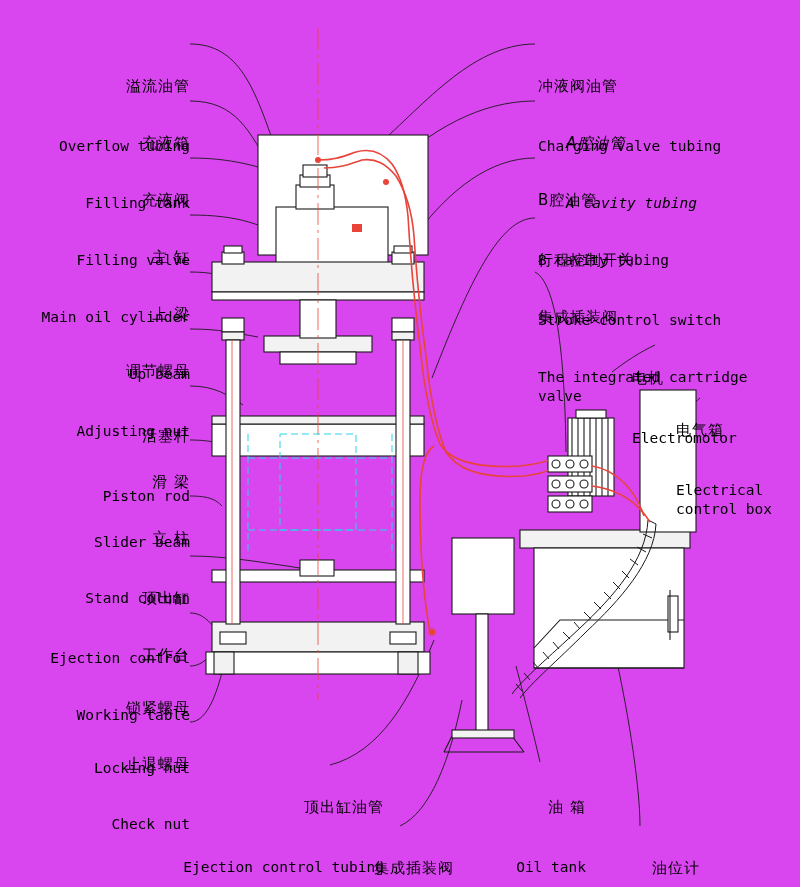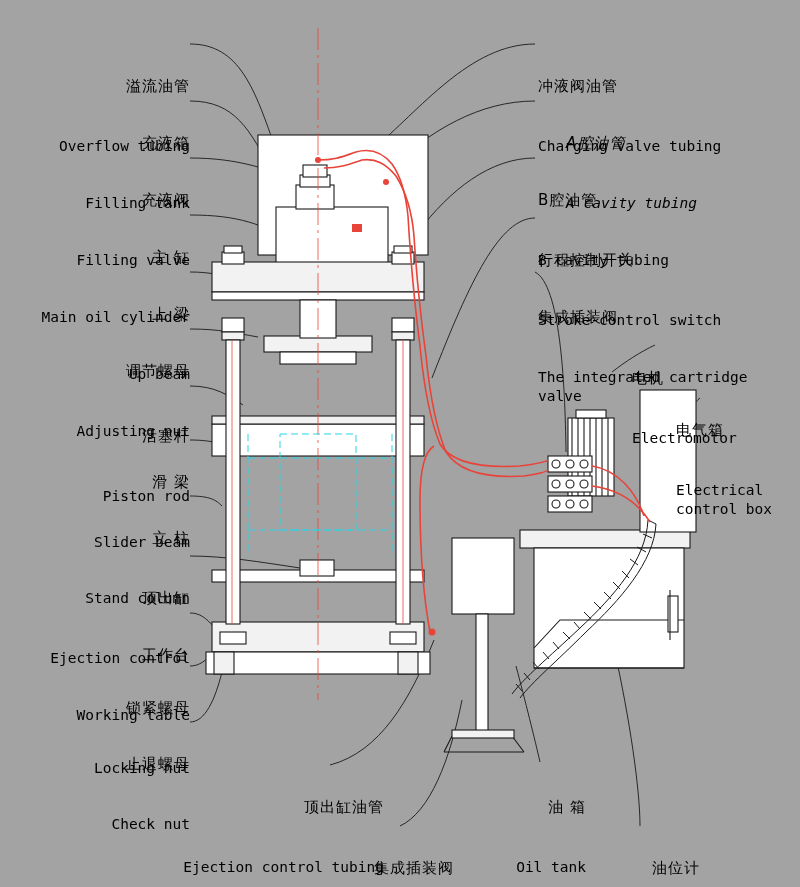--- a/index.html
+++ b/index.html
@@ -4,21 +4,21 @@
 <style>
   html, body {
     margin: 0;
     padding: 0;
     background: #ffffff;
   }
   #stage {
     position: relative;
     width: 800px;
     height: 887px;
-    background: #a3a3a3;
+    background: #d946ef;
     overflow: hidden;
     font-family: "Liberation Sans", sans-serif;
   }
   .label {
     position: absolute;
     color: #000000;
     line-height: 1.28;
     white-space: pre;
   }
   .label .cn {

